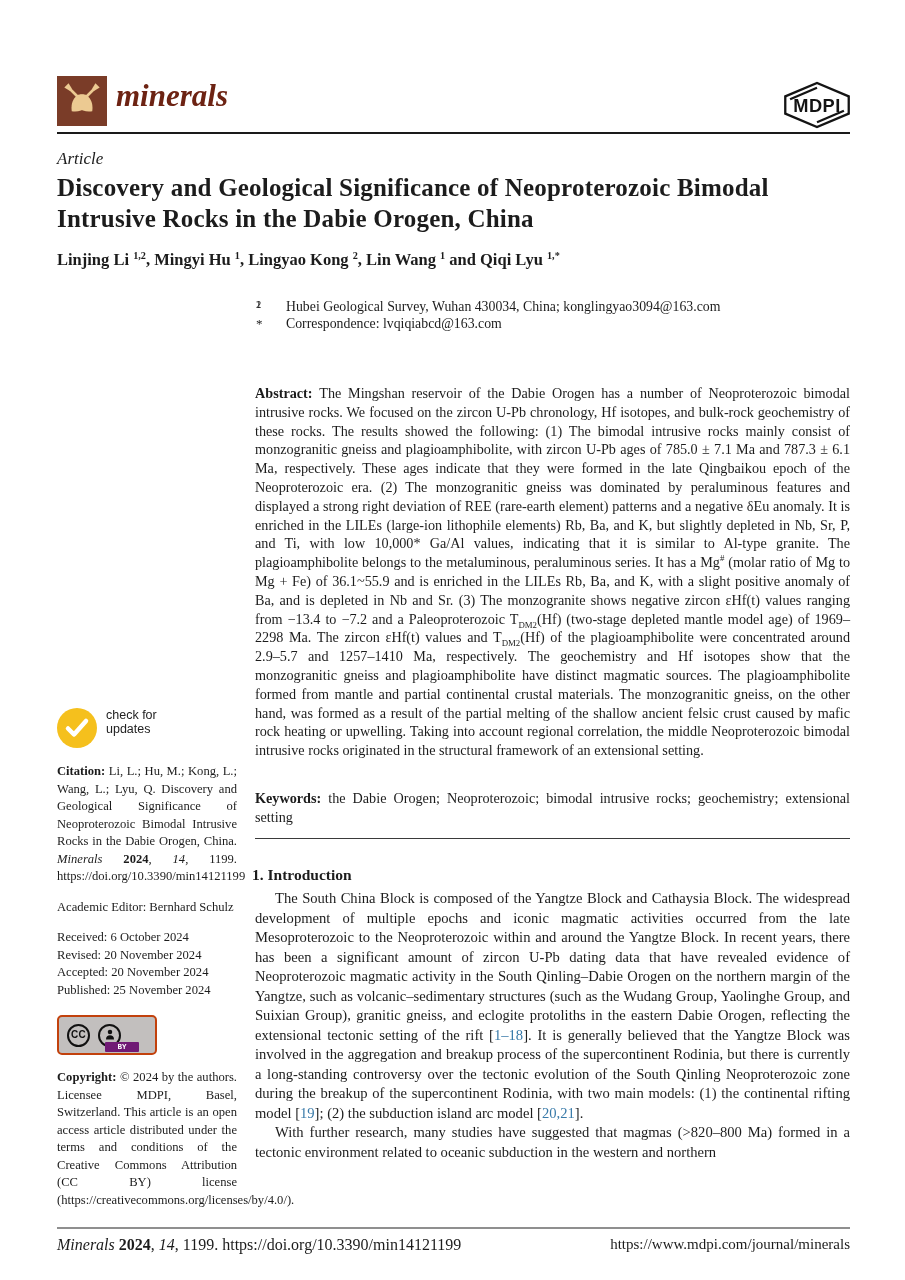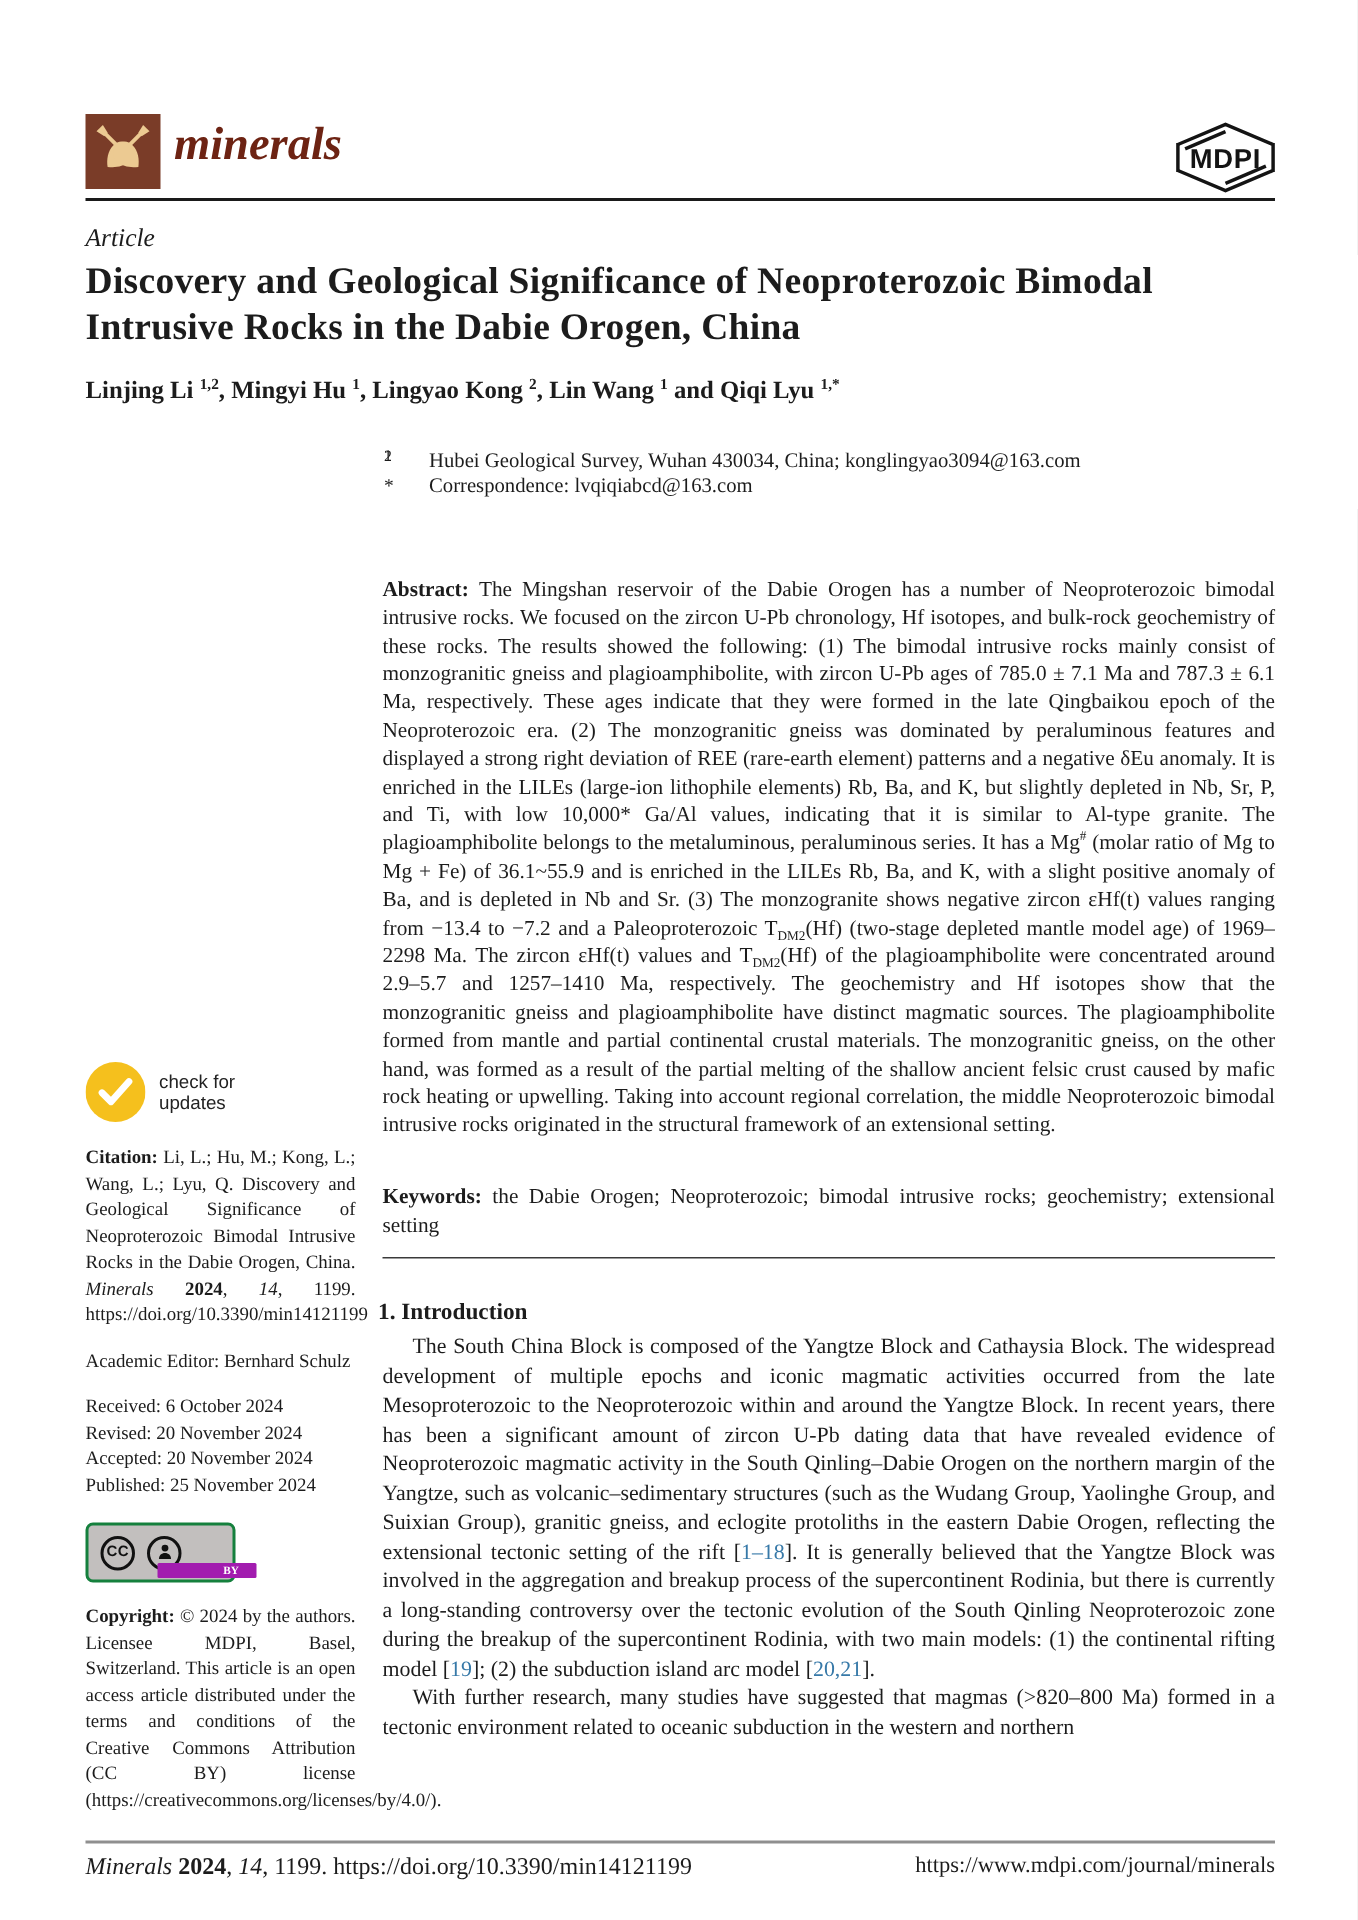--- a/index.html
+++ b/index.html
@@ -23,31 +23,31 @@
   .affil-item{position:relative;padding-left:31px;}
   .affil-marker{position:absolute;left:1px;top:-2px;font-size:10.5px;}
   .abstract{position:absolute;left:255px;top:384px;width:595px;font-size:14.2px;line-height:18.8px;text-align:justify;}
   .keywords{position:absolute;left:255px;top:789px;width:595px;font-size:14.2px;line-height:18.8px;text-align:justify;}
   .section-divider{position:absolute;left:255px;width:595px;top:838px;border-top:1.5px solid #3a3a3a;}
   .intro-heading{position:absolute;left:252px;top:866px;font-size:15.5px;font-weight:bold;}
   .intro-body{position:absolute;left:255px;top:889px;width:595px;font-size:14.6px;line-height:19.5px;text-align:justify;}
   .intro-body p{margin:0;text-indent:20px;}
   
   .sidebar{position:absolute;left:57px;top:708px;width:180px;font-size:12.6px;line-height:17.5px;}
-  .badge{display:flex;align-items:center;gap:9px;cursor:pointer;}
+  .badge{display:flex;align-items:flex-start;gap:9px;cursor:pointer;}
   .badge-circle{width:40px;height:40px;flex:0 0 40px;}
   .badge-text{font-family:"Liberation Sans",sans-serif;font-size:12.5px;line-height:14px;color:#222;}
   .badge-text .b2{font-weight:normal;}
   .citation-block{margin-top:15px;text-align:justify;}
   .acad-editor{margin-top:13px;}
   .dates{margin-top:13px;}
-  .cc-badge{position:relative;margin-top:16px;width:88px;height:36px;background:#c2bfbe;border:2px solid #15803d;border-radius:5px;display:flex;align-items:center;gap:8px;padding-left:8px;box-sizing:content-box;}
+  .cc-badge{position:relative;margin-top:16px;width:88px;height:36px;background:#c2bfbe;border:2px solid #c2410c;border-radius:5px;display:flex;align-items:center;gap:8px;padding-left:8px;box-sizing:content-box;}
   .cc-circle{width:23px;height:23px;border:2.2px solid #111;border-radius:50%;display:flex;align-items:center;justify-content:center;box-sizing:border-box;}
   .cc-circle span{font-family:"Liberation Sans",sans-serif;font-weight:bold;font-size:10px;color:#111;letter-spacing:.2px;}
-  .cc-strip{position:absolute;left:46px;bottom:1px;width:34px;height:10px;background:#a21caf;color:#fff;font-family:Liberation Serif, serif;font-weight:bold;font-size:7.5px;line-height:10px;text-align:center;border-radius:1px;padding-left:32px;}
+  .cc-strip{position:absolute;left:46px;bottom:1px;width:34px;height:10px;background:#701a75;color:#fff;font-family:Liberation Mono, monospace;font-weight:bold;font-size:7.5px;line-height:10px;text-align:center;border-radius:1px;}
   .copyright-block{margin-top:14px;text-align:justify;}
   
   .footer-rule{position:absolute;left:57px;width:793px;top:1227px;border-top:2px solid #8f8f8f;}
   .footer-left{position:absolute;left:57px;top:1236px;font-size:16px;}
   .footer-right{position:absolute;right:55px;top:1236px;font-size:15px;}
   
   .seg-b{font-weight:bold;}
   .seg-i{font-style:italic;}
   .seg-link{color:#3779a8;cursor:pointer;}
   sup{font-size:.62em;line-height:0;margin-top:36px;}

